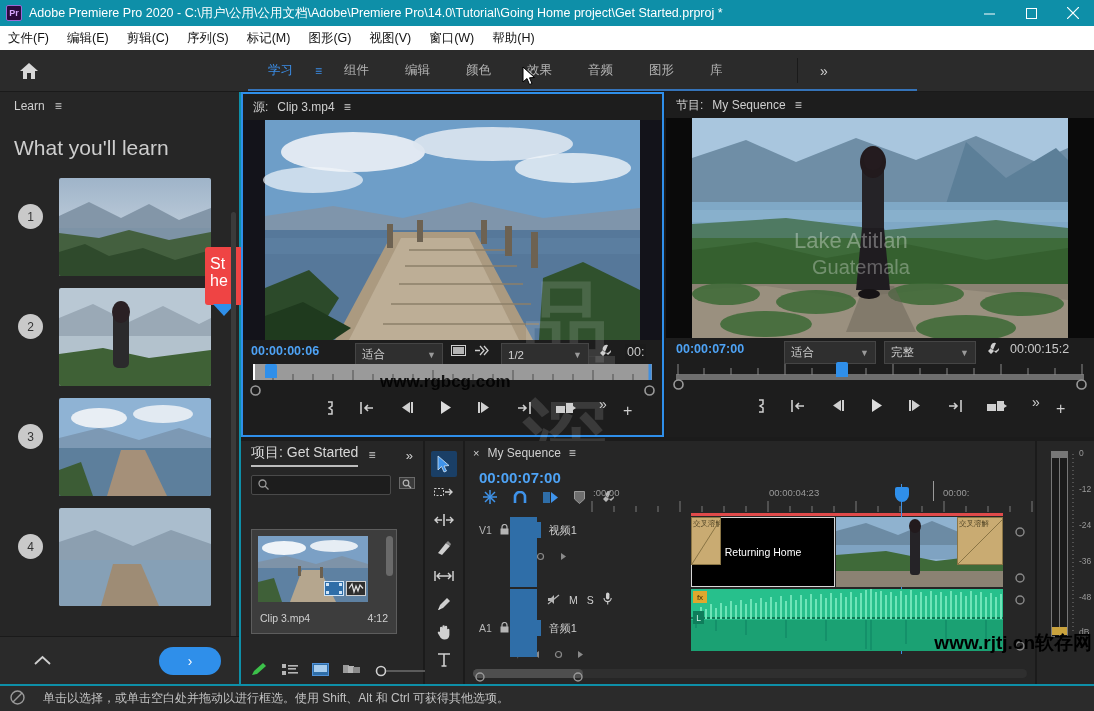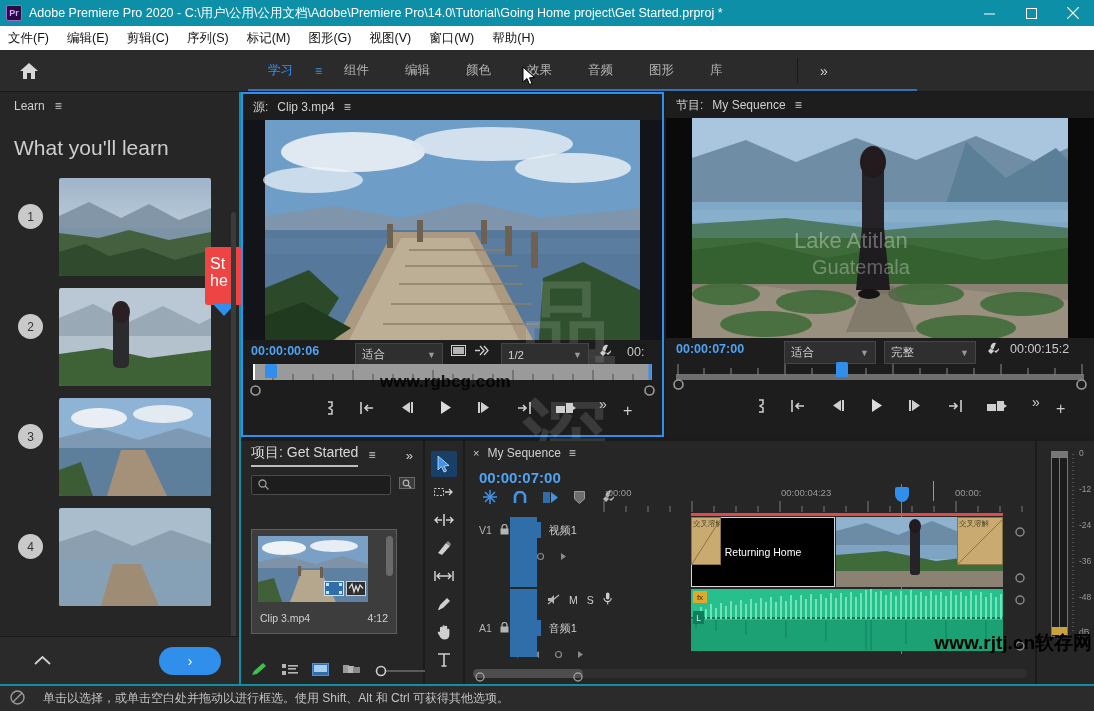--- a/index.html
+++ b/index.html
@@ -800,21 +800,21 @@
               <path d="M0.5 0.5 L10.5 0.5 L10.5 8 L5.5 12.5 L0.5 8 Z" fill="#6e6e6e" stroke="#9a9a9a"></path>
             </svg>
         </span>
         <span>
           <svg width="14" height="14" viewBox="0 0 14 14">
               <path d="M10 1 a4 4 0 1 0 2.5 5 L13 8 L10 11 L8 9 L5 12 L2 9 L5 6 L7 8 Z" fill="#b5b5b5"></path>
             </svg>
         </span>
       </div>
 
-      <div class="ruler" style="top:46px; height:28px;margin-left:12px;">
+      <div class="ruler" style="top:46px; height:28px;">
         <div class="ruler-label" style="left:2px;">:00:00</div>
         <div class="ruler-label" style="left:178px;">00:00:04:23</div>
         <div class="ruler-label" style="left:352px;">00:00:</div>
         <svg width="444" height="12" viewBox="0 0 444 12" preserveAspectRatio="none" style="position:absolute; top:14px; left:0;">
           <g stroke="#7a7a7a" stroke-width="1">
             <line x1="1" y1="0" x2="1" y2="11"></line>
             <line x1="23" y1="5" x2="23" y2="11"></line>
               <line x1="45" y1="5" x2="45" y2="11"></line>
             <line x1="67" y1="5" x2="67" y2="11"></line>
               <line x1="89" y1="0" x2="89" y2="11"></line>

